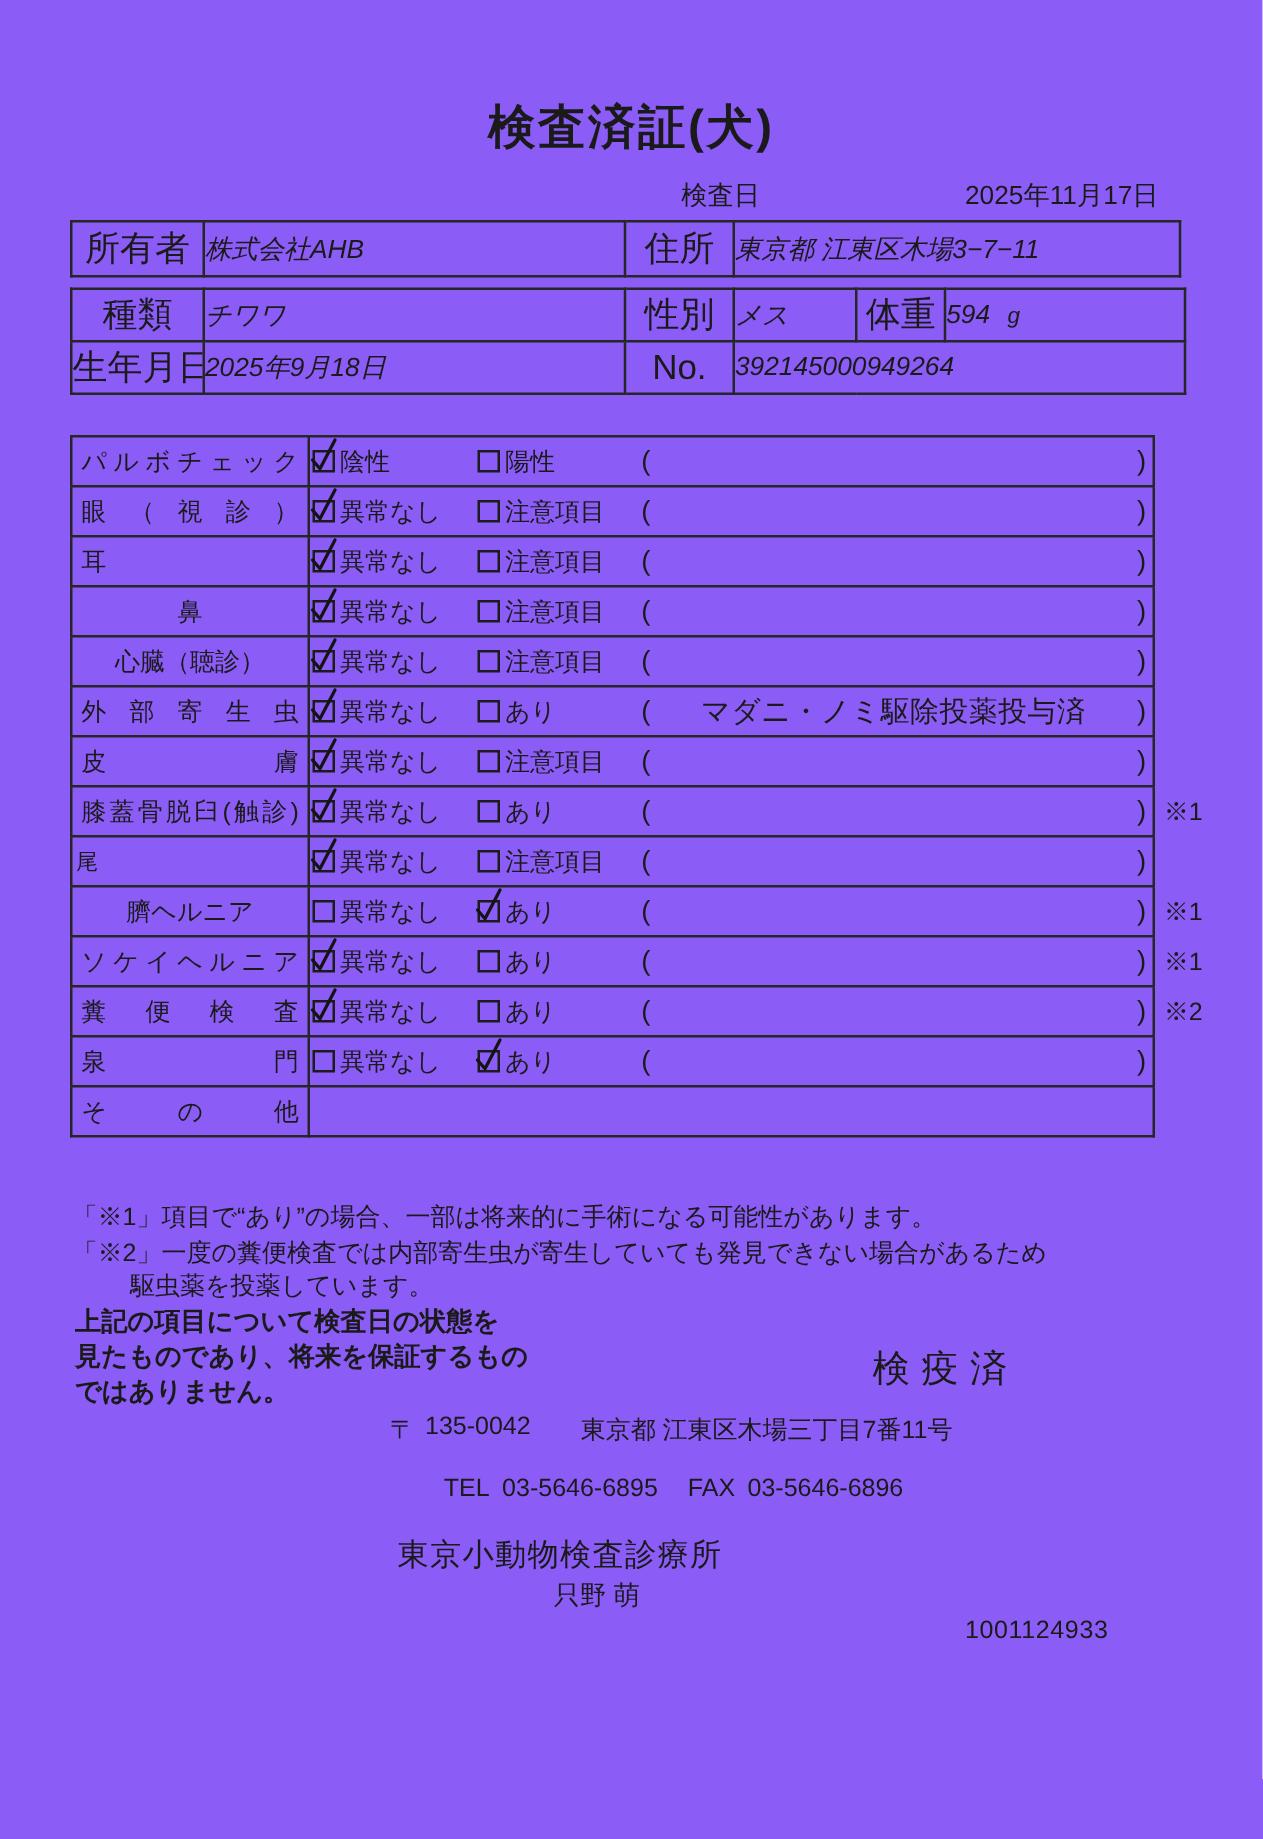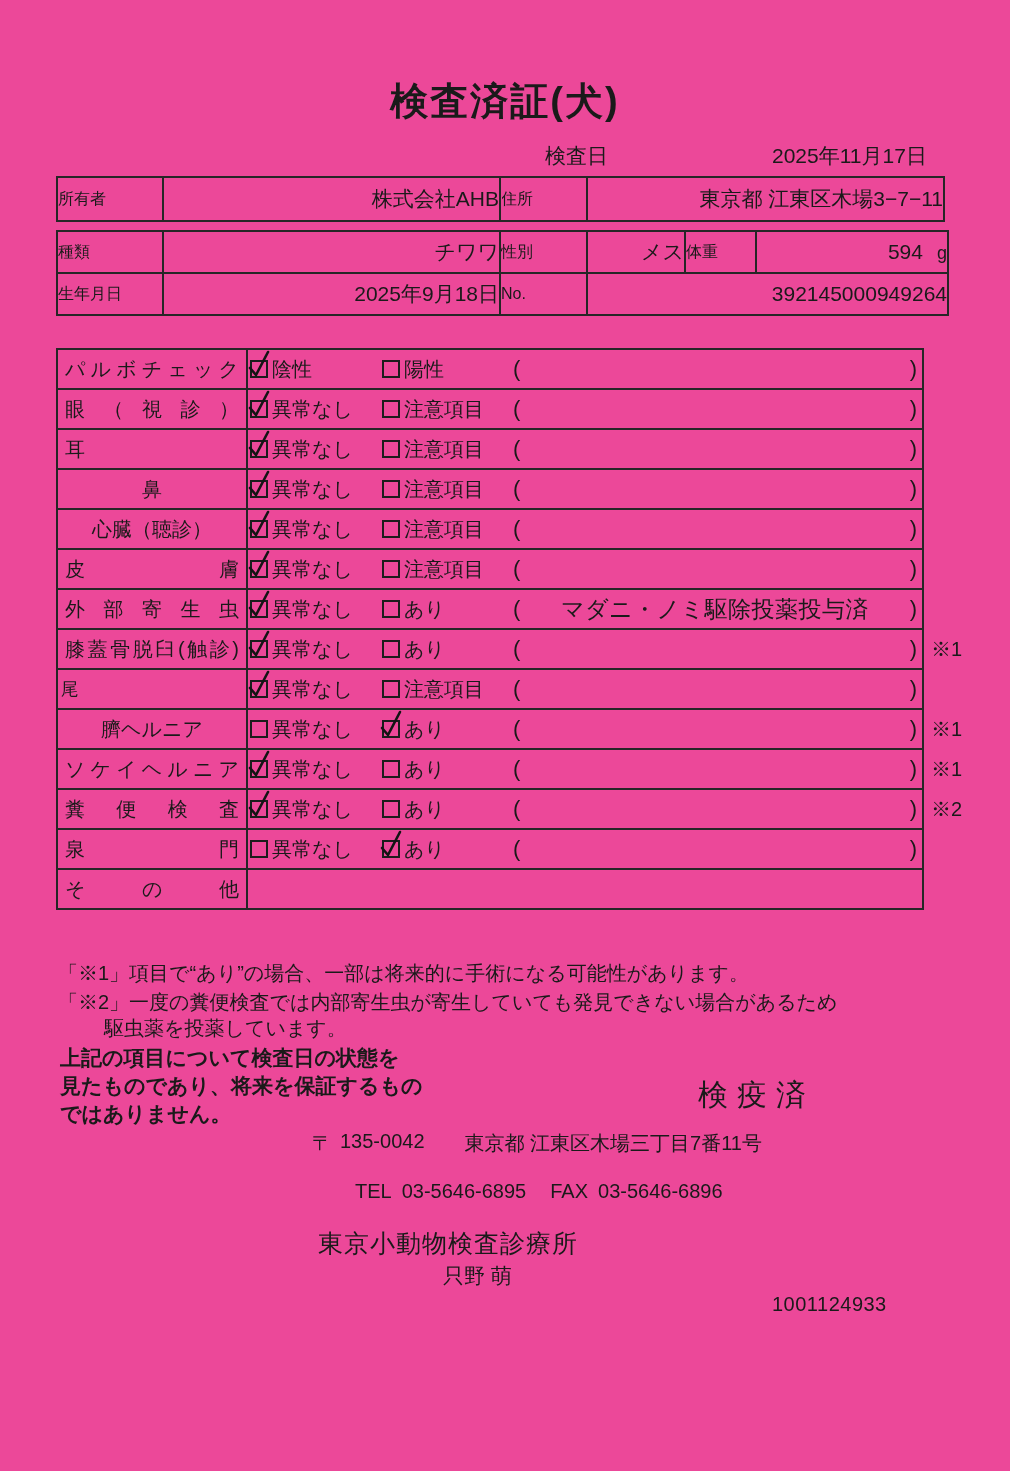--- a/index.html
+++ b/index.html
@@ -1,39 +1,39 @@
 <!DOCTYPE html>
 <html lang="ja"><head>
 <meta charset="utf-8">
 <style>
   html,body { margin:0; padding:0; background:#ffffff; }
   .page {
     position:relative;
     width:1010px; height:1471px;
-    background:#ec4899;
+    background:#8b5cf6;
     color:#1a1a1a;
     font-family:"Liberation Sans", sans-serif;
     overflow:hidden;
   }
 
   
   .title {
     position:absolute; top:76px; left:0; width:100%;
     margin:0; text-align:center;
     font-size:38px; font-weight:bold; letter-spacing:2px;
   }
   .date-row { position:absolute; top:142px; left:0; width:100%; height:28px;padding-left:31px; }
   .date-label { position:absolute; left:545px; font-size:21px; }
   .date-value { position:absolute; left:772px; font-size:21px; }
 
   
   table.grid { border-collapse:collapse; table-layout:fixed; }
   table.grid td { border:2px solid #262626; padding:0; vertical-align:middle; overflow:hidden; white-space:nowrap; }
-  td.lbl { text-align:left; font-size:16px; }
-  td.val { padding-left:12px; font-size:21px; text-align:right; }
+  td.lbl { text-align:center; font-size:28px; }
+  td.val { padding-left:12px; font-size:21px; text-align:left;font-style:italic; }
 
   .owner-table { position:absolute; top:176px; left:56px; width:879px; }
   .owner-table td { height:42px; }
   .owner-table .c1 { width:104px; } .owner-table .c2 { width:335px; }
   .owner-table .c3 { width:85px;border-radius:15px; }  .owner-table .c4 { width:355px; }
 
   .pet-table { position:absolute; top:230px; left:56px; width:879px; }
   .pet-table td { height:40px; }
   .pet-table .c1 { width:104px; } .pet-table .c2 { width:335px; }
   .pet-table .c3 { width:85px; }  .pet-table .c4 { width:96px; }
@@ -260,63 +260,63 @@
               <span class="paren">
                 <span>(</span>
                 <span class="note"></span>
                 <span>)</span>
               </span>
             </div>
           </td>
           <td class="exam-mark"></td>
         </tr>
         <tr>
+          <td class="exam-label">外部寄生虫</td>
+          <td class="exam-opts">
+            <div class="opts-flex">
+              <span class="opt opt1">
+                <span class="cb">
+                  <svg class="check" viewBox="0 0 24 30">
+                    <path d="M3 20 L9 27 L21 4"></path>
+                  </svg>
+                </span>
+                <span class="opt-label">異常なし</span>
+              </span>
+              <span class="opt opt2">
+                <span class="cb"></span>
+                <span class="opt-label">あり</span>
+              </span>
+              <span class="paren">
+                <span>(</span>
+                <span class="note">マダニ・ノミ駆除投薬投与済</span>
+                <span>)</span>
+              </span>
+            </div>
+          </td>
+          <td class="exam-mark"></td>
+        </tr>
+        <tr>
           <td class="exam-label">皮膚</td>
           <td class="exam-opts">
             <div class="opts-flex">
               <span class="opt opt1">
                 <span class="cb">
                   <svg class="check" viewBox="0 0 24 30">
                     <path d="M3 20 L9 27 L21 4"></path>
                   </svg>
                 </span>
                 <span class="opt-label">異常なし</span>
               </span>
               <span class="opt opt2">
                 <span class="cb"></span>
                 <span class="opt-label">注意項目</span>
               </span>
               <span class="paren">
                 <span>(</span>
                 <span class="note"></span>
-                <span>)</span>
-              </span>
-            </div>
-          </td>
-          <td class="exam-mark"></td>
-        </tr>
-        <tr>
-          <td class="exam-label">外部寄生虫</td>
-          <td class="exam-opts">
-            <div class="opts-flex">
-              <span class="opt opt1">
-                <span class="cb">
-                  <svg class="check" viewBox="0 0 24 30">
-                    <path d="M3 20 L9 27 L21 4"></path>
-                  </svg>
-                </span>
-                <span class="opt-label">異常なし</span>
-              </span>
-              <span class="opt opt2">
-                <span class="cb"></span>
-                <span class="opt-label">あり</span>
-              </span>
-              <span class="paren">
-                <span>(</span>
-                <span class="note">マダニ・ノミ駆除投薬投与済</span>
                 <span>)</span>
               </span>
             </div>
           </td>
           <td class="exam-mark"></td>
         </tr>
         <tr>
           <td class="exam-label">膝蓋骨脱臼(触診)</td>
           <td class="exam-opts">
             <div class="opts-flex">

